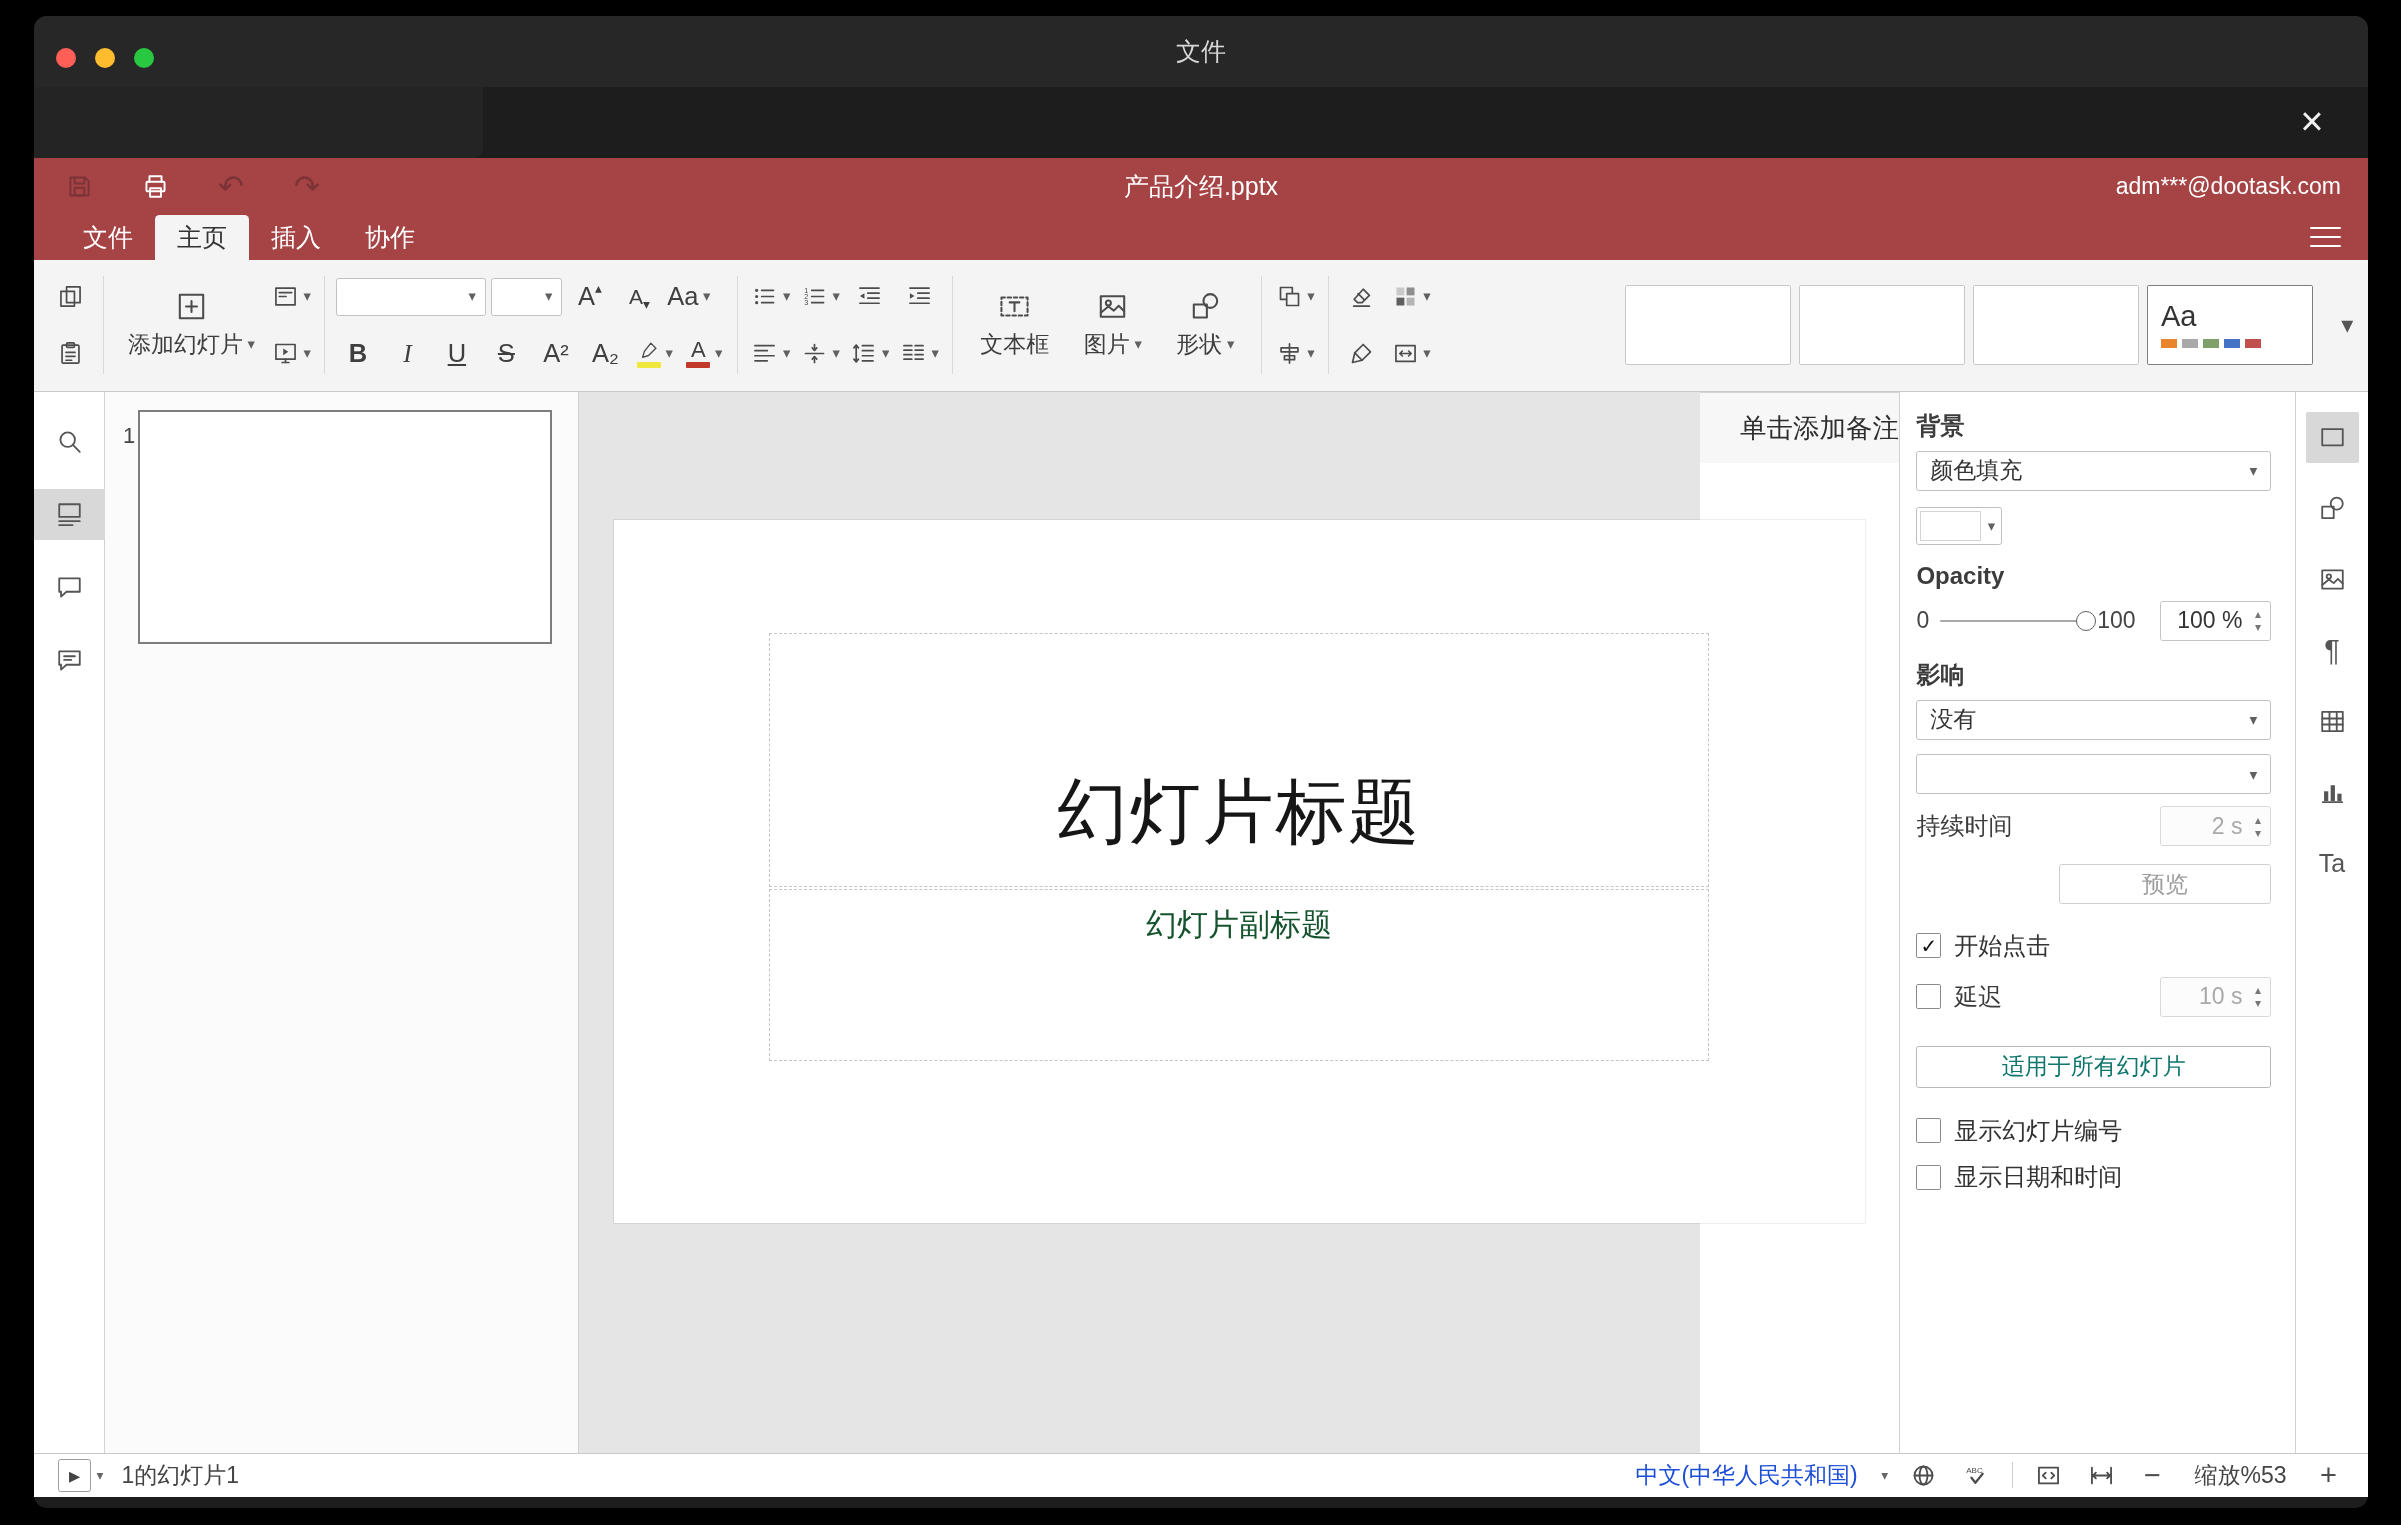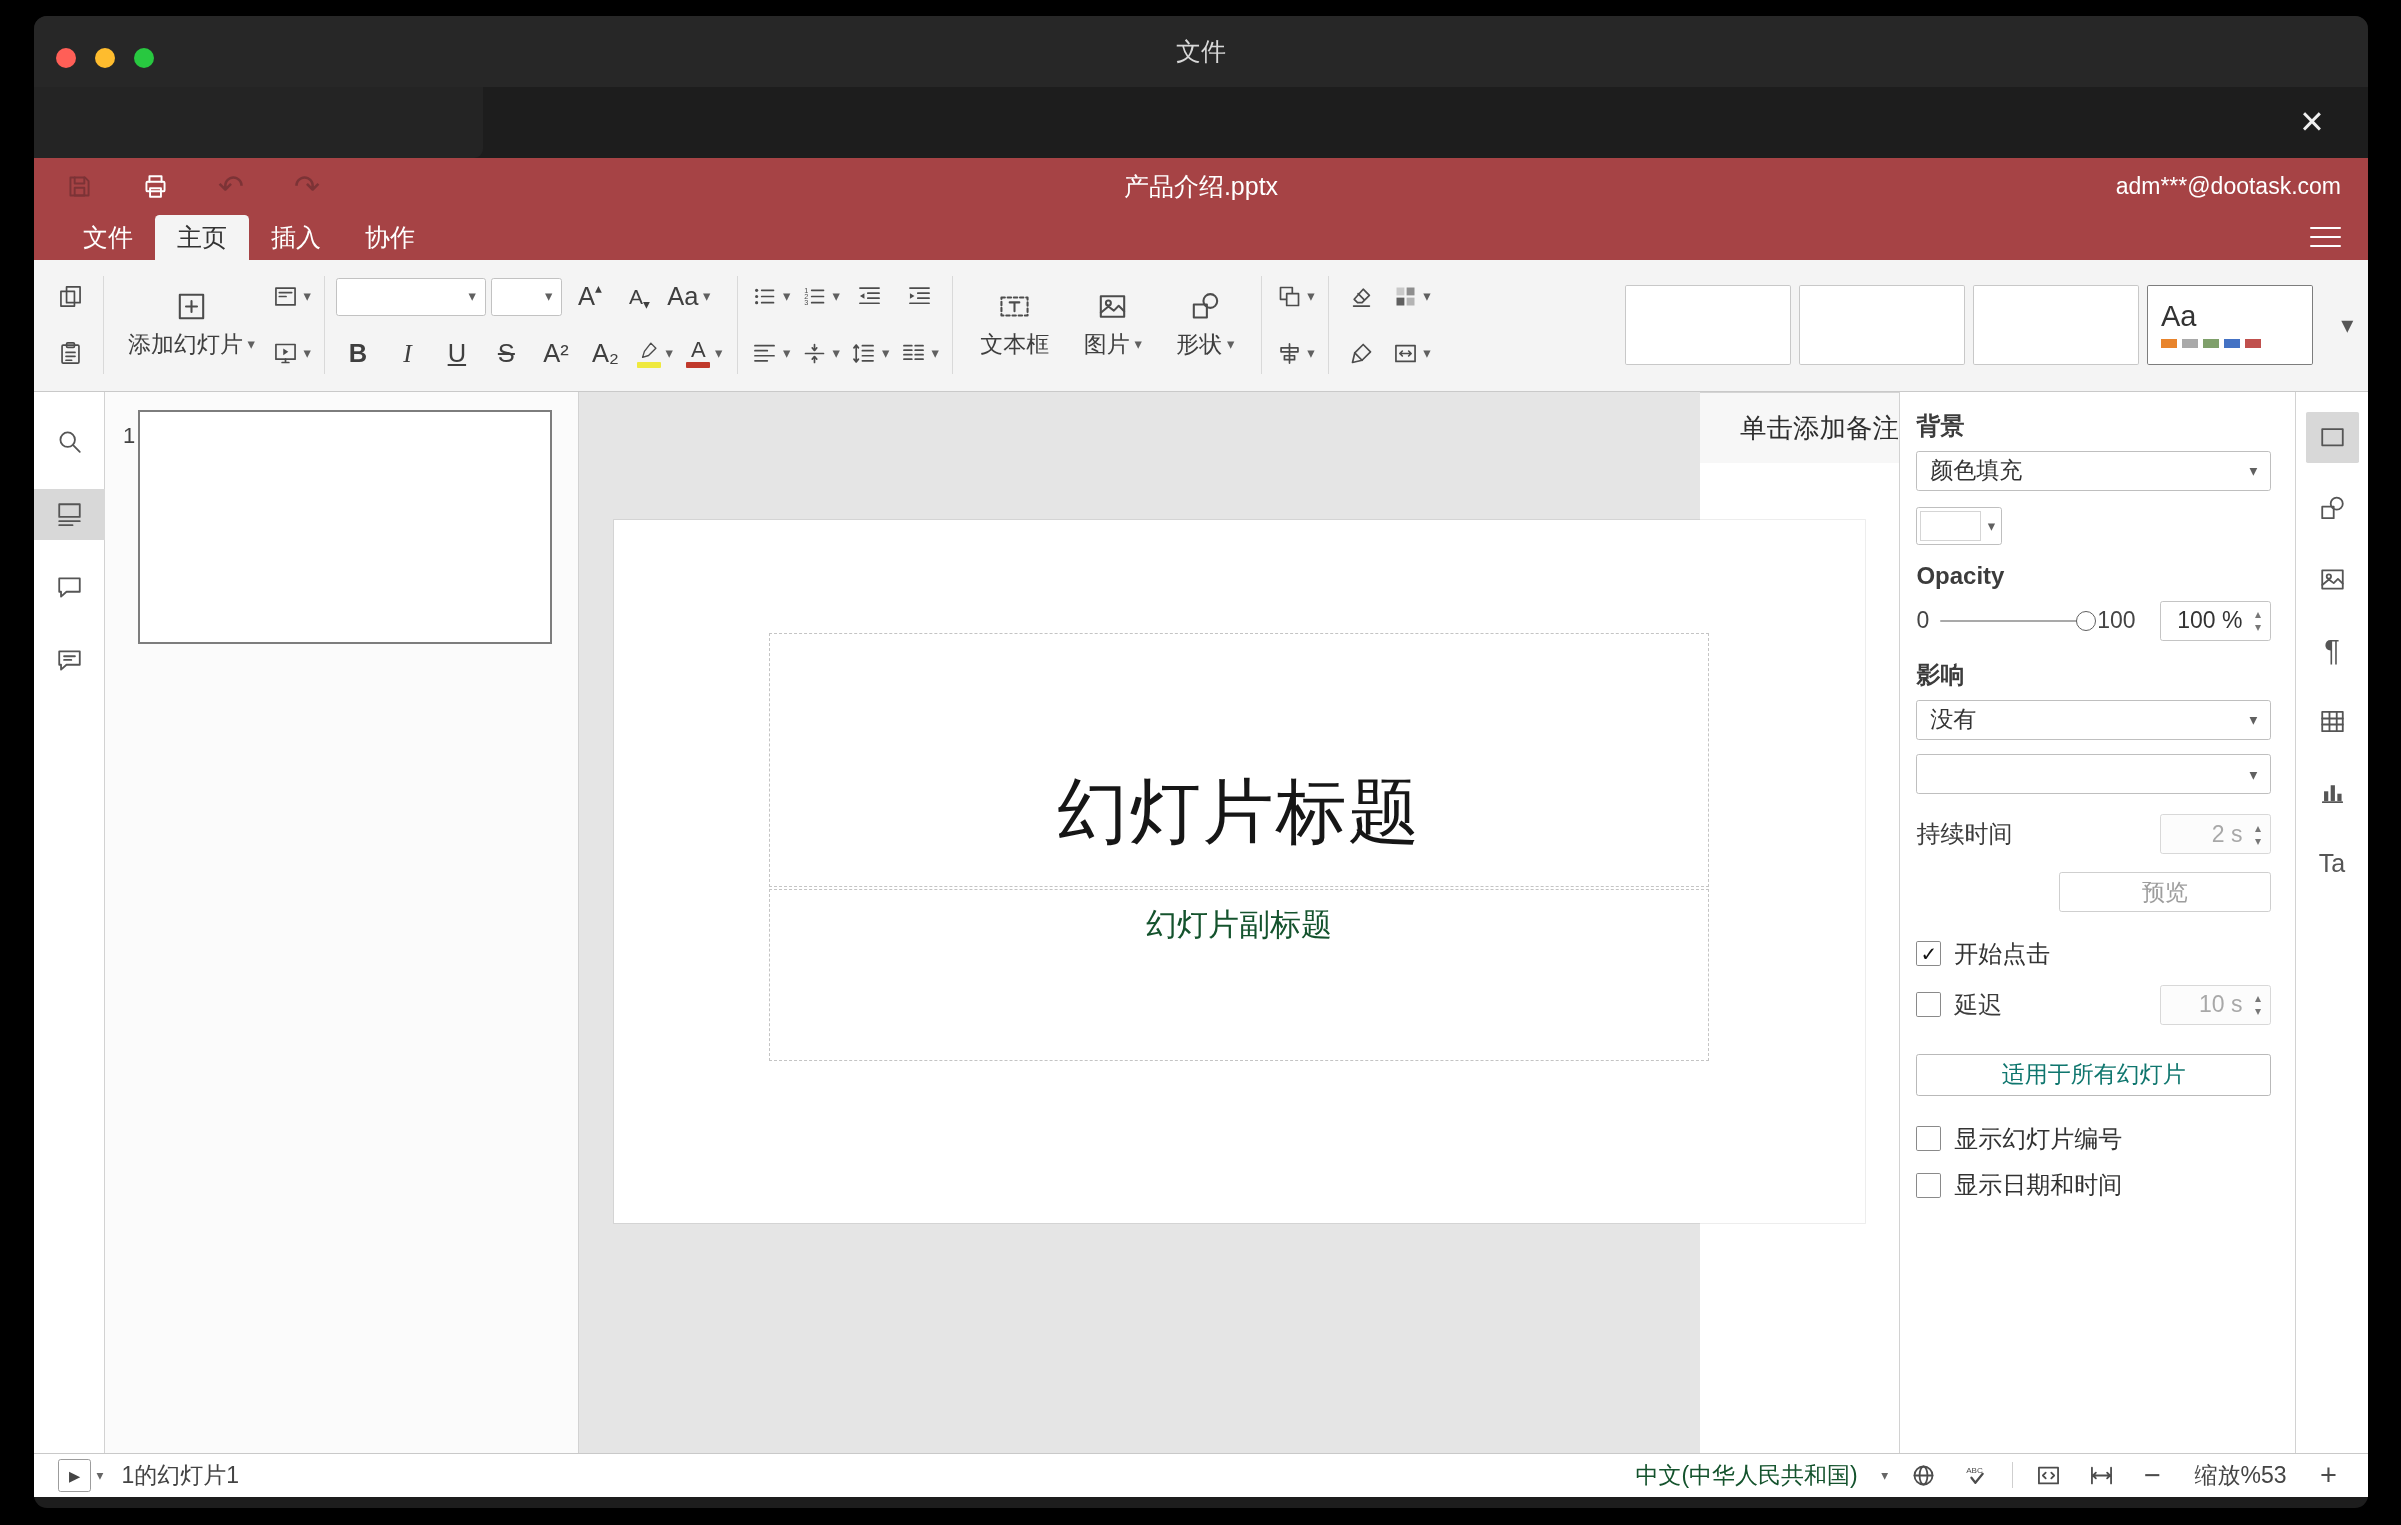--- a/index.html
+++ b/index.html
@@ -595,21 +595,21 @@
           <div class="rp-label mt40">影响</div>
           <div class="rp-select">
             <span class="val">没有</span>
             <span class="cr">▾</span>
           </div>
           <div class="rp-select" style="margin-top:14.6px">
             <span class="val"></span>
             <span class="cr">▾</span>
           </div>
 
-          <div class="rowflex" style="margin-top:20px">
+          <div class="rowflex" style="margin-top:12px">
             <span class="lbl">持续时间</span>
             <div class="spin dis push">
               <span class="val">2 s</span>
               <span class="arrows">
                   <span>▴</span>
                   <span>▾</span>
                 </span>
             </div>
           </div>
 
@@ -695,21 +695,21 @@
       </div>
 
       <div class="statusbar">
         <button class="playbox">
           <span>▶</span>
         </button>
         <span class="sb-caret">▾</span>
         <span class="sb-counter">1的幻灯片1</span>
 
         <div class="sb-right">
-          <span style="color:#14532d">中文(中华人民共和国)</span>
+          <span style="color:#1d4ed8">中文(中华人民共和国)</span>
           <span class="sb-caret">▾</span>
           <button class="sb-ic">
             <svg viewBox="0 0 24 24">
                 <circle cx="12" cy="12" r="8"></circle>
                 <path d="M4 12h16"></path>
                 <ellipse cx="12" cy="12" rx="3.5" ry="8"></ellipse>
               </svg>
           </button>
           <button class="sb-ic">
             <svg viewBox="0 0 24 24" style="font-size:25px">

